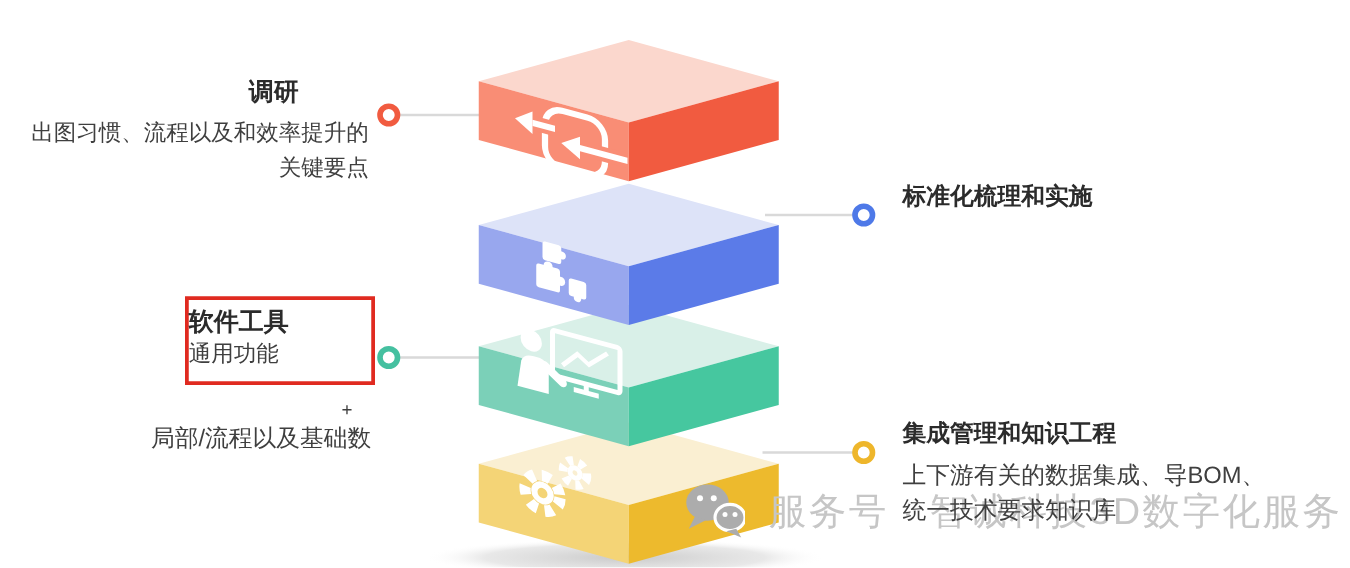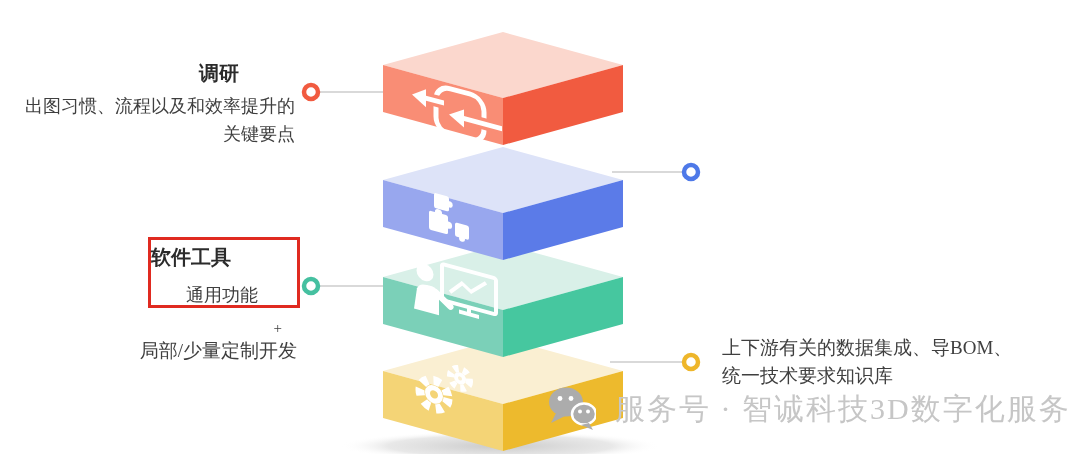--- a/index.html
+++ b/index.html
@@ -1,18 +1,18 @@
 <!DOCTYPE html>
 <html style="--frame-red: #e02a20; --connector-line: #d9d9d9; --title-text: #2b2b2b; --body-text: #3f3f3f; --watermark-text: #c6c6c6; --watermark-icon: #acacac;"><head>
 <meta charset="utf-8">
 <style>
   html,body { margin:0; padding:0; background:#fff; }
   .stage {
     position:relative; width:1080px; height:454px; overflow:hidden;
-    background:#fff; font-family:Liberation Serif, serif;
+    background:#fff; font-family:Liberation Sans, sans-serif;
   }
   .scene { position:absolute; left:0; top:0; z-index:1; }
 
   .callout { position:absolute; z-index:3; }
   .callout .t { font-weight:bold; color:var(--title-text); }
   .callout .d { color:var(--body-text); white-space:pre-line; }
 
   .research { left:15px; top:60px; width:280px; text-align:right; }
   .research .t { font-size:20px; margin-right:56px; margin-bottom:5px; }
   .research .d { font-size:18px; line-height:28px;text-align:right; }
@@ -21,21 +21,21 @@
   .integration     { left:722px; top:334px; width:310px; text-align:left; }
   .standardization .t, .integration .t { font-size:19px; margin-bottom:7px; }
   .standardization .d, .integration .d { font-size:19px; line-height:28px; }
 
   .software-frame {
     position:absolute; left:148px; top:237px; width:152px; height:71px;
     border:3px solid var(--frame-red); box-sizing:border-box;
     text-align:left; padding:4px 8px 0 0; z-index:3;
   }
   .software-frame .t { font-size:20px; font-weight:bold; color:var(--title-text); margin-right:28px; }
-  .software-frame .s { font-size:18px; color:var(--body-text); margin-top:12px;padding-left:35px; }
+  .software-frame .s { font-size:18px; color:var(--body-text); margin-top:0; }
   .software-plus  { position:absolute; left:148px; top:320px; width:134px; text-align:right;
                     font-size:15px; color:var(--body-text); z-index:3; }
   .software-extra { position:absolute; left:15px; top:338px; width:282px; text-align:right;
                     font-size:19px; color:var(--body-text); z-index:3; }
 
   .watermark {
     position:absolute; left:548px; top:386px; z-index:2;
     display:flex; align-items:center; gap:19px;
   }
   .watermark .wm-text {
@@ -133,30 +133,32 @@
     </g>
   </svg>
 
   <div class="callout research">
     <div class="t">调研</div>
     <div class="d">出图习惯、流程以及和效率提升的
 关键要点</div>
   </div>
 
   <div class="callout standardization">
+    <div class="t">标准化梳理和实施</div>
   </div>
 
   <div class="software-frame">
     <div class="t">软件工具</div>
     <div class="s">通用功能</div>
   </div>
   <div class="software-plus">+</div>
-  <div class="software-extra">局部/少量定制开发</div>
+  <div class="software-extra">局部/流程以及基础数</div>
 
   <div class="callout integration">
+    <div class="t">集成管理和知识工程</div>
     <div class="d">上下游有关的数据集成、导BOM、
 统一技术要求知识库</div>
   </div>
 
   <div class="watermark">
     <svg width="48" height="46" viewBox="0 0 48 46">
       <ellipse cx="18" cy="16" rx="17" ry="14.5" fill="#acacac"></ellipse>
       <polygon points="8,27 3,37 17,30" fill="#acacac"></polygon>
       <circle cx="12" cy="12.5" r="2.4" fill="#fff"></circle>
       <circle cx="23" cy="12.5" r="2.4" fill="#fff"></circle>

